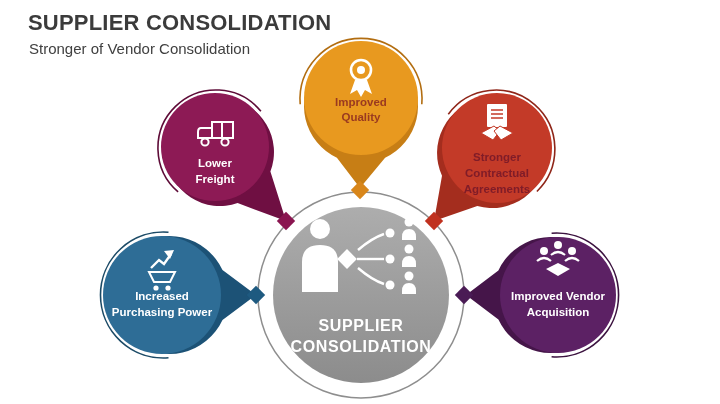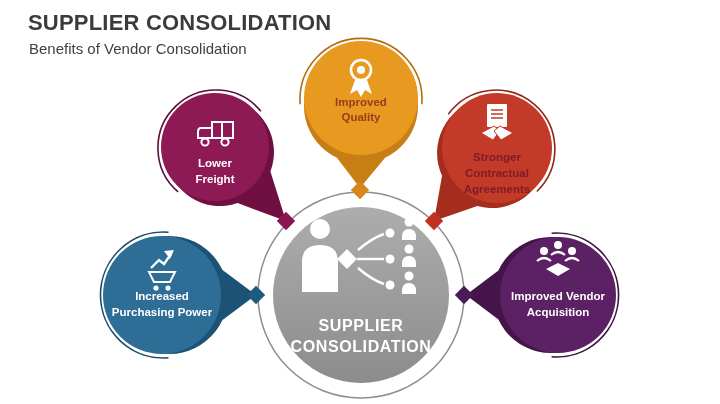--- a/index.html
+++ b/index.html
@@ -20,21 +20,21 @@
   .t-white{fill:#ffffff;}
   .t-orange{fill:#9a3a20;}
   .t-red{fill:#801c28;}
 </style>
 </head>
 <body>
 
 <div class="slide">
 
   <div class="title">SUPPLIER CONSOLIDATION</div>
-  <div class="subtitle">Benefits of Vendor Consolidation</div>
+  <div class="subtitle">Stronger of Vendor Consolidation</div>
 
   <svg width="720" height="404" viewBox="0 0 720 404">
     <defs>
       <linearGradient id="grayGrad" x1="0" y1="0" x2="0" y2="1">
         <stop offset="0" stop-color="#adadad"></stop>
         <stop offset="1" stop-color="#8c8c8c"></stop>
       </linearGradient>
     </defs>
 
     <circle cx="361" cy="295" r="103" fill="#ffffff" stroke="#8e8e8e" stroke-width="1.5"></circle>

